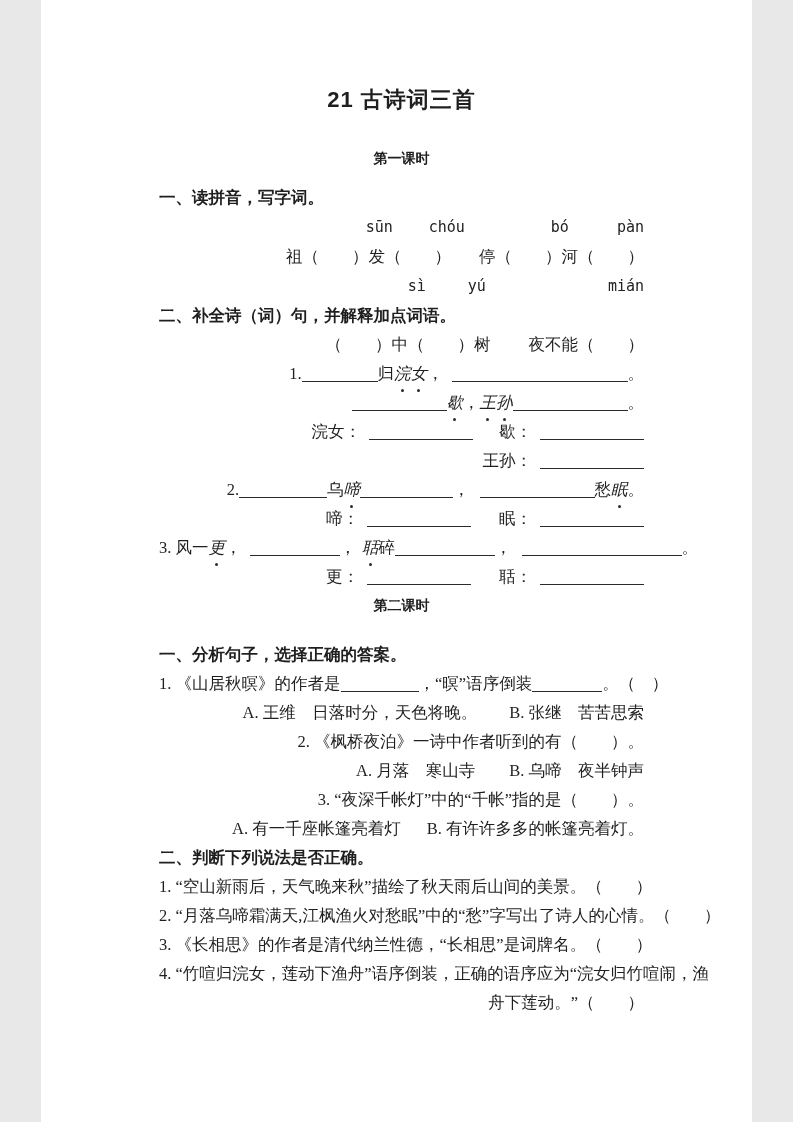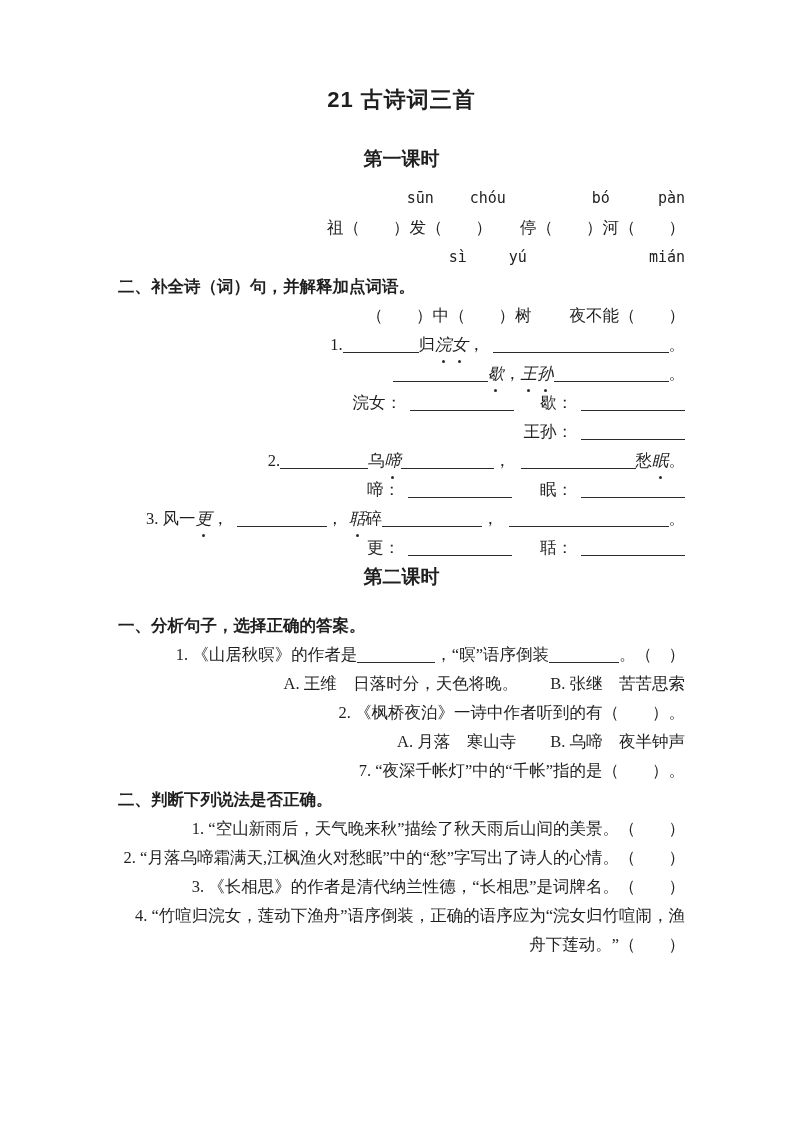--- a/index.html
+++ b/index.html
@@ -1,18 +1,18 @@
 <!DOCTYPE html>
 <html><head>
 <meta charset="utf-8">
 <style>
   html,body{margin:0;padding:0;background:#e8e8e8;}
   .page{
     position:relative;
-    width:793px;height:1122px;
+    width:711px;height:1122px;
     margin:0 auto;
     background:#ffffff;
     color:#1f1f1f;
     font-family:"Liberation Serif", serif;
     font-size:16.5px;
     box-sizing:border-box;
     padding:84px 108px 18px 118px;
     overflow:hidden;
   }
   .blk{line-height:29px;white-space:nowrap;}
@@ -22,21 +22,21 @@
     font-family:"Liberation Sans", sans-serif;
     font-weight:700;
     font-size:22px;
     line-height:32px;
     letter-spacing:1px;
   }
   .center{
     text-align:center;
     font-family:"Liberation Sans", sans-serif;
     font-weight:700;
-    font-size:19px;
+    font-size:14px;
   }
   .bold{
     font-family:"Liberation Sans", sans-serif;
     font-weight:700;
     font-size:16.5px;
   }
   [data-name="session-1-heading"]{margin:28px 0 10px;}
   [data-name="session-2-heading"]{margin:0 0 20px;text-align:center;}
   .txt{display:inline-block;}
   .pinyin{
@@ -64,40 +64,42 @@
     background:#2b2b2b;
   }
 </style>
 </head>
 <body>
 
 <div class="page" data-name="worksheet-page">
   <main data-name="document-body">
       <div class="blk title" data-name="lesson-title"><span class="txt" data-name="lesson-title-text">21 古诗词三首</span></div>
       <div class="blk center" data-name="session-1-heading"><span class="txt" data-name="session-1-label">第一课时</span></div>
+      <div class="blk bold" data-name="s1-sec1-heading"><span class="txt" data-name="section-heading-text">一、读拼音，写字词。</span></div>
       <div class="blk line" data-name="pinyin-row-1"><span class="sp" data-name="spacer" style="width: 64px;"></span><span class="txt pinyin" data-name="pinyin-label">sūn</span><span class="sp" data-name="spacer" style="width: 36px;"></span><span class="txt pinyin" data-name="pinyin-label">chóu</span><span class="sp" data-name="spacer" style="width: 86px;"></span><span class="txt pinyin" data-name="pinyin-label">bó</span><span class="sp" data-name="spacer" style="width: 48px;"></span><span class="txt pinyin" data-name="pinyin-label">pàn</span></div>
       <div class="blk line" data-name="hanzi-row-1"><span class="sp" data-name="spacer" style="width: 30px;"></span><span class="txt" data-name="word-blank-group">祖（　　）发（　　）</span><span class="sp" data-name="spacer" style="width: 28px;"></span><span class="txt" data-name="word-blank-group">停（　　）河（　　）</span></div>
       <div class="blk line" data-name="pinyin-row-2"><span class="sp" data-name="spacer" style="width: 55px;"></span><span class="txt pinyin" data-name="pinyin-label">sì</span><span class="sp" data-name="spacer" style="width: 42px;"></span><span class="txt pinyin" data-name="pinyin-label">yú</span><span class="sp" data-name="spacer" style="width: 122px;"></span><span class="txt pinyin" data-name="pinyin-label">mián</span></div>
       <div class="blk bold" data-name="s1-sec2-heading"><span class="txt" data-name="section-heading-text">二、补全诗（词）句，并解释加点词语。</span></div>
       <div class="blk line" data-name="hanzi-row-2"><span class="sp" data-name="spacer" style="width: 30px;"></span><span class="txt" data-name="word-blank-group">（　　）中（　　）树</span><span class="sp" data-name="spacer" style="width: 38px;"></span><span class="txt" data-name="word-blank-group">夜不能（　　）</span></div>
       <div class="blk line" data-name="s1-q1-line1"><span class="txt" data-name="question-number">1. </span><span class="blank" data-name="answer-blank" style="width: 76px;"></span><span class="txt" data-name="verse-text">归</span><span class="dotted" data-name="emphasized-word"><span class="dc" data-name="emphasized-char">浣</span><span class="dc" data-name="emphasized-char">女</span></span><span class="txt" data-name="verse-text">，</span><span class="sp" data-name="spacer" style="width: 8px;"></span><span class="blank" data-name="answer-blank" style="width: 176px;"></span><span class="txt" data-name="verse-text">。</span></div>
       <div class="blk line" data-name="s1-q1-line2"><span class="sp" data-name="spacer" style="width: 24px;"></span><span class="blank" data-name="answer-blank" style="width: 95px;"></span><span class="dotted" data-name="emphasized-word"><span class="dc" data-name="emphasized-char">歇</span></span><span class="txt" data-name="verse-text">，</span><span class="dotted" data-name="emphasized-word"><span class="dc" data-name="emphasized-char">王</span><span class="dc" data-name="emphasized-char">孙</span></span><span class="blank" data-name="answer-blank" style="width: 115px;"></span><span class="txt" data-name="verse-text">。</span></div>
       <div class="blk line" data-name="s1-q1-def1"><span class="txt" data-name="term-label">浣女：</span><span class="sp" data-name="spacer" style="width: 8px;"></span><span class="blank" data-name="answer-blank" style="width: 104px;"></span><span class="sp" data-name="spacer" style="width: 26px;"></span><span class="txt" data-name="term-label">歇：</span><span class="sp" data-name="spacer" style="width: 8px;"></span><span class="blank" data-name="answer-blank" style="width: 104px;"></span></div>
       <div class="blk line" data-name="s1-q1-def2"><span class="txt" data-name="term-label">王孙：</span><span class="sp" data-name="spacer" style="width: 8px;"></span><span class="blank" data-name="answer-blank" style="width: 104px;"></span></div>
       <div class="blk line" data-name="s1-q2-line"><span class="txt" data-name="question-number">2. </span><span class="blank" data-name="answer-blank" style="width: 88px;"></span><span class="txt" data-name="verse-text">乌</span><span class="dotted" data-name="emphasized-word"><span class="dc" data-name="emphasized-char">啼</span></span><span class="blank" data-name="answer-blank" style="width: 93px;"></span><span class="txt" data-name="verse-text">，</span><span class="sp" data-name="spacer" style="width: 10px;"></span><span class="blank" data-name="answer-blank" style="width: 115px;"></span><span class="txt" data-name="verse-text">愁</span><span class="dotted" data-name="emphasized-word"><span class="dc" data-name="emphasized-char">眠</span></span><span class="txt" data-name="verse-text">。</span></div>
       <div class="blk line" data-name="s1-q2-def"><span class="txt" data-name="term-label">啼：</span><span class="sp" data-name="spacer" style="width: 8px;"></span><span class="blank" data-name="answer-blank" style="width: 104px;"></span><span class="sp" data-name="spacer" style="width: 28px;"></span><span class="txt" data-name="term-label">眠：</span><span class="sp" data-name="spacer" style="width: 8px;"></span><span class="blank" data-name="answer-blank" style="width: 104px;"></span></div>
       <div class="blk line" data-name="s1-q3-line"><span class="txt" data-name="question-number">3. 风一</span><span class="dotted" data-name="emphasized-word"><span class="dc" data-name="emphasized-char">更</span></span><span class="txt" data-name="verse-text">，</span><span class="sp" data-name="spacer" style="width: 8px;"></span><span class="blank" data-name="answer-blank" style="width: 90px;"></span><span class="txt" data-name="verse-text">，</span><span class="sp" data-name="spacer" style="width: 6px;"></span><span class="dotted" data-name="emphasized-word"><span class="dc" data-name="emphasized-char">聒</span></span><span class="txt" data-name="verse-text">碎</span><span class="blank" data-name="answer-blank" style="width: 100px;"></span><span class="txt" data-name="verse-text">，</span><span class="sp" data-name="spacer" style="width: 10px;"></span><span class="blank" data-name="answer-blank" style="width: 160px;"></span><span class="txt" data-name="verse-text">。</span></div>
       <div class="blk line" data-name="s1-q3-def"><span class="txt" data-name="term-label">更：</span><span class="sp" data-name="spacer" style="width: 8px;"></span><span class="blank" data-name="answer-blank" style="width: 104px;"></span><span class="sp" data-name="spacer" style="width: 28px;"></span><span class="txt" data-name="term-label">聒：</span><span class="sp" data-name="spacer" style="width: 8px;"></span><span class="blank" data-name="answer-blank" style="width: 104px;"></span></div>
       <div class="blk center" data-name="session-2-heading"><span class="txt" data-name="session-2-label">第二课时</span></div>
       <div class="blk bold" data-name="s2-sec1-heading"><span class="txt" data-name="section-heading-text">一、分析句子，选择正确的答案。</span></div>
       <div class="blk line" data-name="s2-q1-line"><span class="txt" data-name="question-text">1. 《山居秋暝》的作者是</span><span class="blank" data-name="answer-blank" style="width: 78px;"></span><span class="txt" data-name="question-text">，“暝”语序倒装</span><span class="blank" data-name="answer-blank" style="width: 70px;"></span><span class="txt" data-name="answer-paren">。（　）</span></div>
       <div class="blk line" data-name="s2-q1-options"><span class="sp" data-name="spacer" style="width: 26px;"></span><span class="txt" data-name="option-a">A. 王维　日落时分，天色将晚。</span><span class="sp" data-name="spacer" style="width: 32px;"></span><span class="txt" data-name="option-b">B. 张继　苦苦思索</span></div>
       <div class="blk line" data-name="s2-q2-line"><span class="txt" data-name="question-text">2. 《枫桥夜泊》一诗中作者听到的有（　　）。</span></div>
       <div class="blk line" data-name="s2-q2-options"><span class="sp" data-name="spacer" style="width: 26px;"></span><span class="txt" data-name="option-a">A. 月落　寒山寺</span><span class="sp" data-name="spacer" style="width: 34px;"></span><span class="txt" data-name="option-b">B. 乌啼　夜半钟声</span></div>
-      <div class="blk line" data-name="s2-q3-line"><span class="txt" data-name="question-text">7. “夜深千帐灯”中的“千帐”指的是（　　）。</span></div>
+      <div class="blk line" data-name="s2-q3-line"><span class="txt" data-name="question-text">3. “夜深千帐灯”中的“千帐”指的是（　　）。</span></div>
+      <div class="blk line" data-name="s2-q3-options"><span class="sp" data-name="spacer" style="width: 26px;"></span><span class="txt" data-name="option-a">A. 有一千座帐篷亮着灯</span><span class="sp" data-name="spacer" style="width: 26px;"></span><span class="txt" data-name="option-b">B. 有许许多多的帐篷亮着灯。</span></div>
       <div class="blk bold" data-name="s2-sec2-heading"><span class="txt" data-name="section-heading-text">二、判断下列说法是否正确。</span></div>
       <div class="blk line" data-name="s2-j1-line"><span class="txt" data-name="judgment-text">1. “空山新雨后，天气晚来秋”描绘了秋天雨后山间的美景。（　　）</span></div>
       <div class="blk line" data-name="s2-j2-line"><span class="txt" data-name="judgment-text">2. “月落乌啼霜满天,江枫渔火对愁眠”中的“愁”字写出了诗人的心情。（　　）</span></div>
       <div class="blk line" data-name="s2-j3-line"><span class="txt" data-name="judgment-text">3. 《长相思》的作者是清代纳兰性德，“长相思”是词牌名。（　　）</span></div>
       <div class="blk line" data-name="s2-j4-line1"><span class="txt" data-name="judgment-text">4. “竹喧归浣女，莲动下渔舟”语序倒装，正确的语序应为“浣女归竹喧闹，渔</span></div>
       <div class="blk line" data-name="s2-j4-line2"><span class="txt" data-name="judgment-text">舟下莲动。”（　　）</span></div>
     </main>
 </div>
 
 </body></html>

